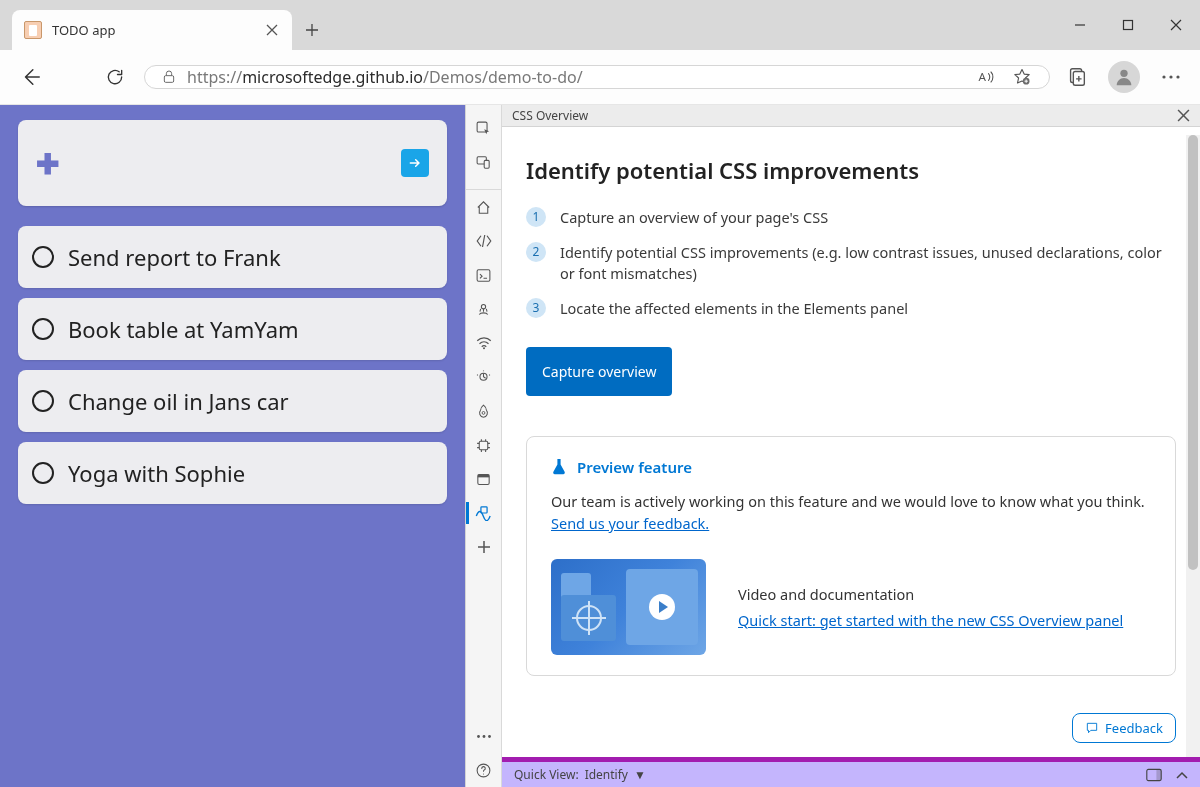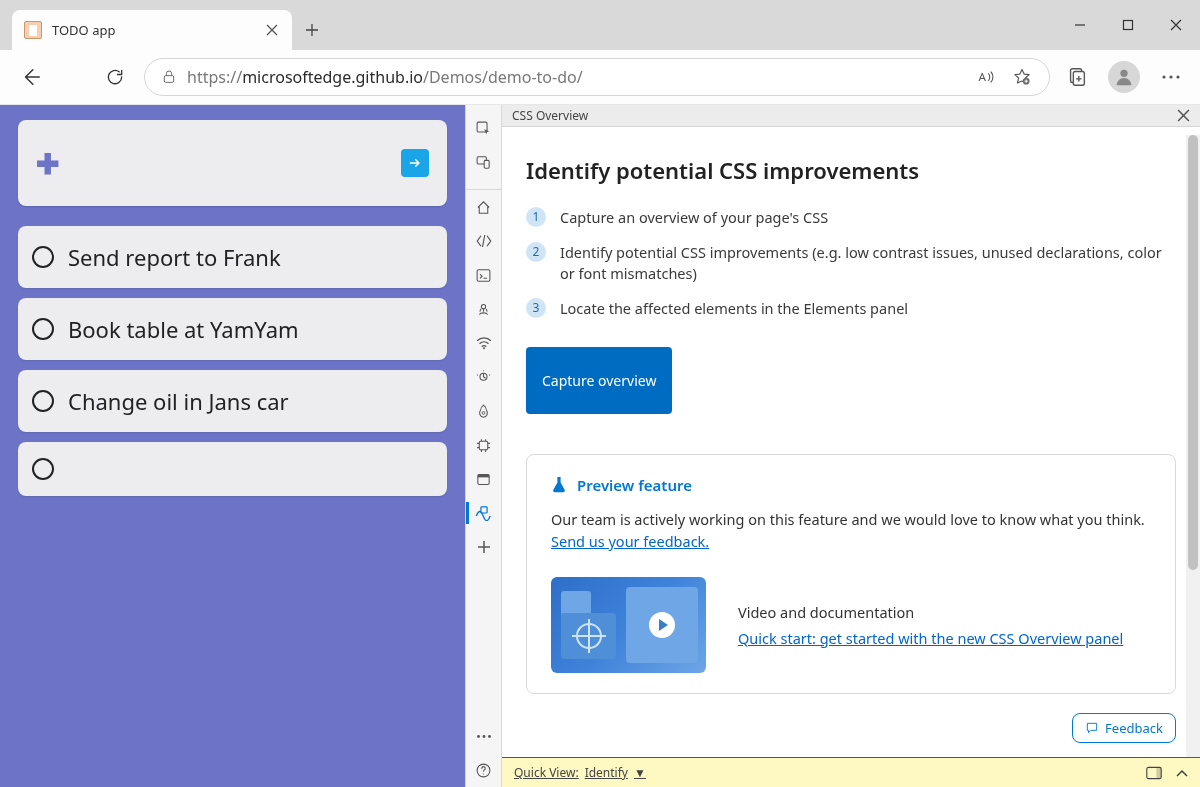--- a/index.html
+++ b/index.html
@@ -14,21 +14,21 @@
   .tab-close { margin-left: auto; cursor:pointer; color:#555; line-height:1; }
   .new-tab { width: 40px; display:flex; align-items:center; justify-content:center; height:40px; cursor:pointer; color:#444;}
   .win-controls { position:absolute; right:0; top:0; height:50px; display:flex; }
   .win-btn { width:48px; height:50px; display:flex; align-items:center; justify-content:center; cursor:pointer; color:#333;}
   .win-btn svg { width:12px; height:12px; }
 
   
   .addr-row { height:55px; background:#fdfdfd; display:flex; align-items:center; gap:16px; padding:0 18px; border-bottom:1px solid #e6e6e6;}
   .nav-btn { width:26px; height:26px; display:flex; align-items:center; justify-content:center; cursor:pointer; color:#333;}
   .nav-btn.disabled { opacity:0; pointer-events:none;}
-  .addr-bar { flex:1; height:38px; background:#fff; border:1px solid #d6d6d6; border-radius:19px; display:flex; align-items:center; padding:8px 16px; gap:10px;}
+  .addr-bar { flex:1; height:24px; background:#fff; border:1px solid #d6d6d6; border-radius:19px; display:flex; align-items:center; padding:8px 16px; gap:10px;}
   .addr-bar .lock { color:#6b6b6b; }
   .url { font-size:16px; color:#797979; }
   .url .host { color:#2b2b2b; }
   .addr-right { display:flex; align-items:center; gap:14px; margin-left:auto;}
   .addr-icon { width:22px; height:22px; display:flex; align-items:center; justify-content:center; color:#555; cursor:pointer; position:relative;}
   .browser-right { display:flex; align-items:center; gap:20px;}
   .circle-btn { width:32px; height:32px; border-radius:50%; display:flex; align-items:center; justify-content:center; cursor:pointer; color:#444;}
   .avatar { background:#d7d7d7; }
   .avatar svg { fill:#888; }
 
@@ -54,21 +54,21 @@
   .dt-rail .spacer { flex:1; }
 
   .dt-main { flex:1; display:flex; flex-direction:column; position:relative;}
   .dt-header { height:22px; background:#ececec; border-bottom:1px solid #d4d4d4; display:flex; align-items:center; padding:0 10px; font-size:12px; color:#444;}
   .dt-close { margin-left:auto; cursor:pointer; color:#555;}
   .dt-body { flex:1; padding:28px 24px 12px 24px; overflow:auto; position:relative;}
   .dt-h1 { font-size:22px; font-weight:600; color:#222; margin-bottom:22px;}
   .dt-ol { list-style:none; counter-reset:step; display:flex; flex-direction:column; gap:14px; margin-bottom:28px;}
   .dt-ol li { display:flex; gap:14px; align-items:flex-start; font-size:14.5px; color:#3a3a3a; line-height:1.45;}
   .dt-ol .num { width:20px; height:20px; border-radius:50%; background:#cfe5f6; color:#1a6fb0; font-size:12px; display:flex; align-items:center; justify-content:center; flex-shrink:0;}
-  .btn-primary { background:#006cc1; color:#fff; border:none; border-radius:4px; padding:24px 16px; font-size:14px; cursor:pointer;}
+  .btn-primary { background:#006cc1; color:#fff; border:none; border-radius:4px; padding:15px 16px; font-size:14px; cursor:pointer;}
   .preview-card { border:1px solid #d9d9d9; border-radius:8px; padding:20px 24px; margin-top:40px;}
   .pf-head { display:flex; align-items:center; gap:10px; color:#0078d4; font-weight:600; margin-bottom:14px; font-size:15px;}
   .pf-head svg { fill:#0078d4;}
   .pf-body { font-size:14.5px; color:#333; line-height:1.5;}
   .pf-body a { color:#0066cc; text-decoration:underline; cursor:pointer;}
   .vid-row { display:flex; gap:32px; align-items:center; margin-top:24px;}
   .vid-thumb { width:155px; height:96px; border-radius:6px; background:linear-gradient(135deg,#2d6fc9 0%, #3f82da 50%, #6ea6e6 100%); display:flex; align-items:center; justify-content:center; position:relative; flex-shrink:0;}
   .vid-thumb .left-panes { position:absolute; left:10px; top:14px; bottom:14px; width:60px;}
   .vid-thumb .pane { position:absolute; border-radius:3px;}
   .vid-thumb .pane.a { left:0; top:0; width:30px; height:26px; background:#6ea6e6;}
@@ -78,21 +78,21 @@
   .vid-thumb .target::before{left:50%;top:-6px;bottom:-6px;width:2px;transform:translateX(-50%);}
   .vid-thumb .target::after{top:50%;left:-6px;right:-6px;height:2px;transform:translateY(-50%);}
   .vid-thumb .right-video { position:absolute; right:8px; top:10px; bottom:10px; width:72px; background:#6ea6e6; border-radius:4px; display:flex; align-items:center; justify-content:center;}
   .play-badge { width:26px; height:26px; background:#fff; border-radius:50%; display:flex; align-items:center; justify-content:center;}
   .play-badge::after{ content:""; border-left:9px solid #3a7ec9; border-top:6px solid transparent; border-bottom:6px solid transparent; margin-left:2px;}
   .vid-text { flex:1; font-size:14.5px; color:#333;}
   .vid-text .vid-title { margin-bottom:6px;}
   .vid-text a { color:#0066cc; text-decoration:underline;}
   .feedback-btn { position:absolute; right:24px; bottom:14px; border:1px solid #0078d4; color:#0078d4; background:#fff; border-radius:8px; padding:5px 12px; font-size:13px; cursor:pointer; display:flex; align-items:center; gap:6px;}
 
-  .dt-footer { height:30px; background:#fef9c3; border-top:1px solid #a21caf; display:flex; align-items:center; padding:0 12px; font-size:12px; color:#444; gap:6px;text-decoration:underline;}
+  .dt-footer { height:30px; background:#c4b5fd; border-top:5px solid #a21caf; display:flex; align-items:center; padding:0 12px; font-size:12px; color:#444; gap:6px;}
   .dt-footer .qv-label { color:#444;}
   .dt-footer .right { margin-left:auto; display:flex; gap:14px; align-items:center;}
 
   .vscroll { position:absolute; right:0; top:30px; bottom:30px; width:14px; background:#f1f1f1;}
   .vscroll-thumb { position:absolute; left:2px; right:2px; top:0; height:70%; background:#c1c1c1; border-radius:5px;}
 
   svg { display:block; }
 </style>
 </head>
 <body>
@@ -211,20 +211,21 @@
     <div class="todo-item">
       <span class="todo-radio"></span>
       <span class="todo-label">Book table at YamYam</span>
     </div>
     <div class="todo-item">
       <span class="todo-radio"></span>
       <span class="todo-label">Change oil in Jans car</span>
     </div>
     <div class="todo-item">
       <span class="todo-radio"></span>
+      <span class="todo-label">Yoga with Sophie</span>
     </div>
   </div>
 
   <div class="devtools">
     <div class="dt-rail">
       <div class="rail-top">
         <div class="rail-btn">
             <svg width="17" height="17" viewBox="0 0 24 24">
               <rect x="3" y="3" width="14" height="14" rx="2" fill="none" stroke="currentColor" stroke-width="1.5"></rect>
               <path d="M13 13l7 3-3 1-1 3z" fill="currentColor"></path>

